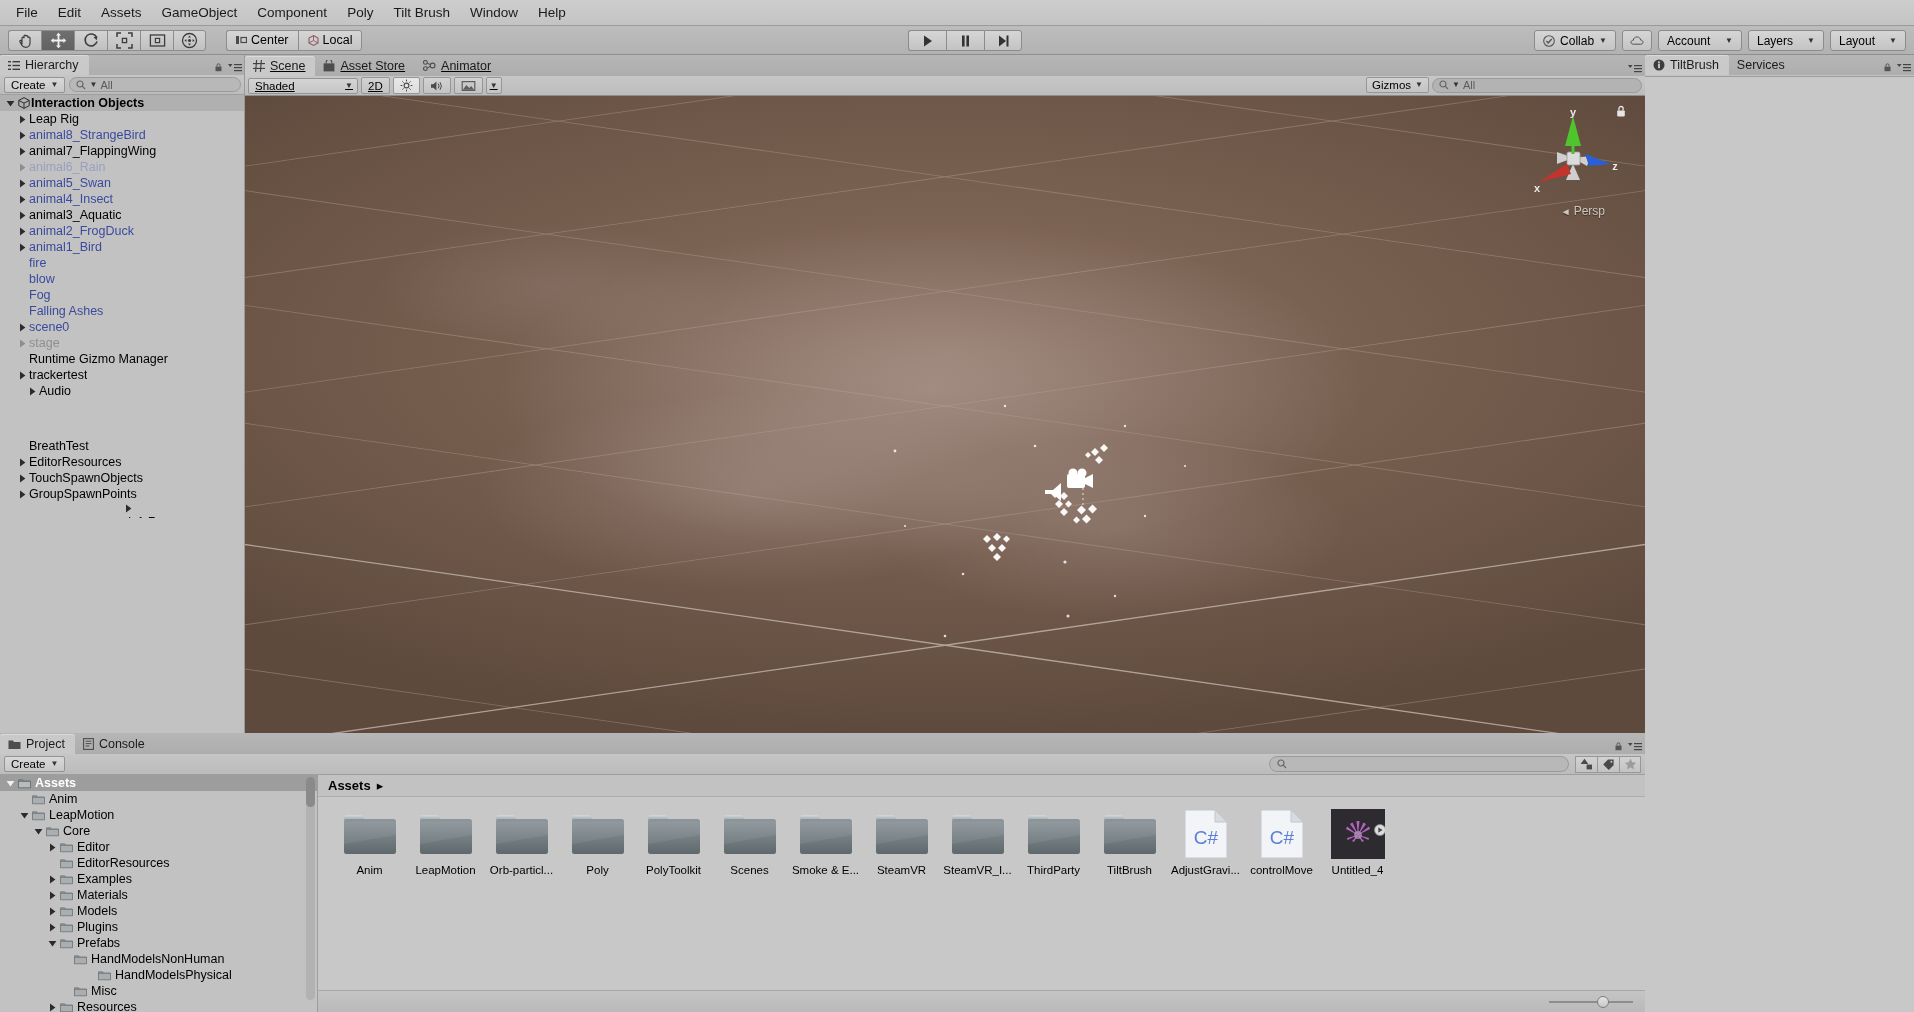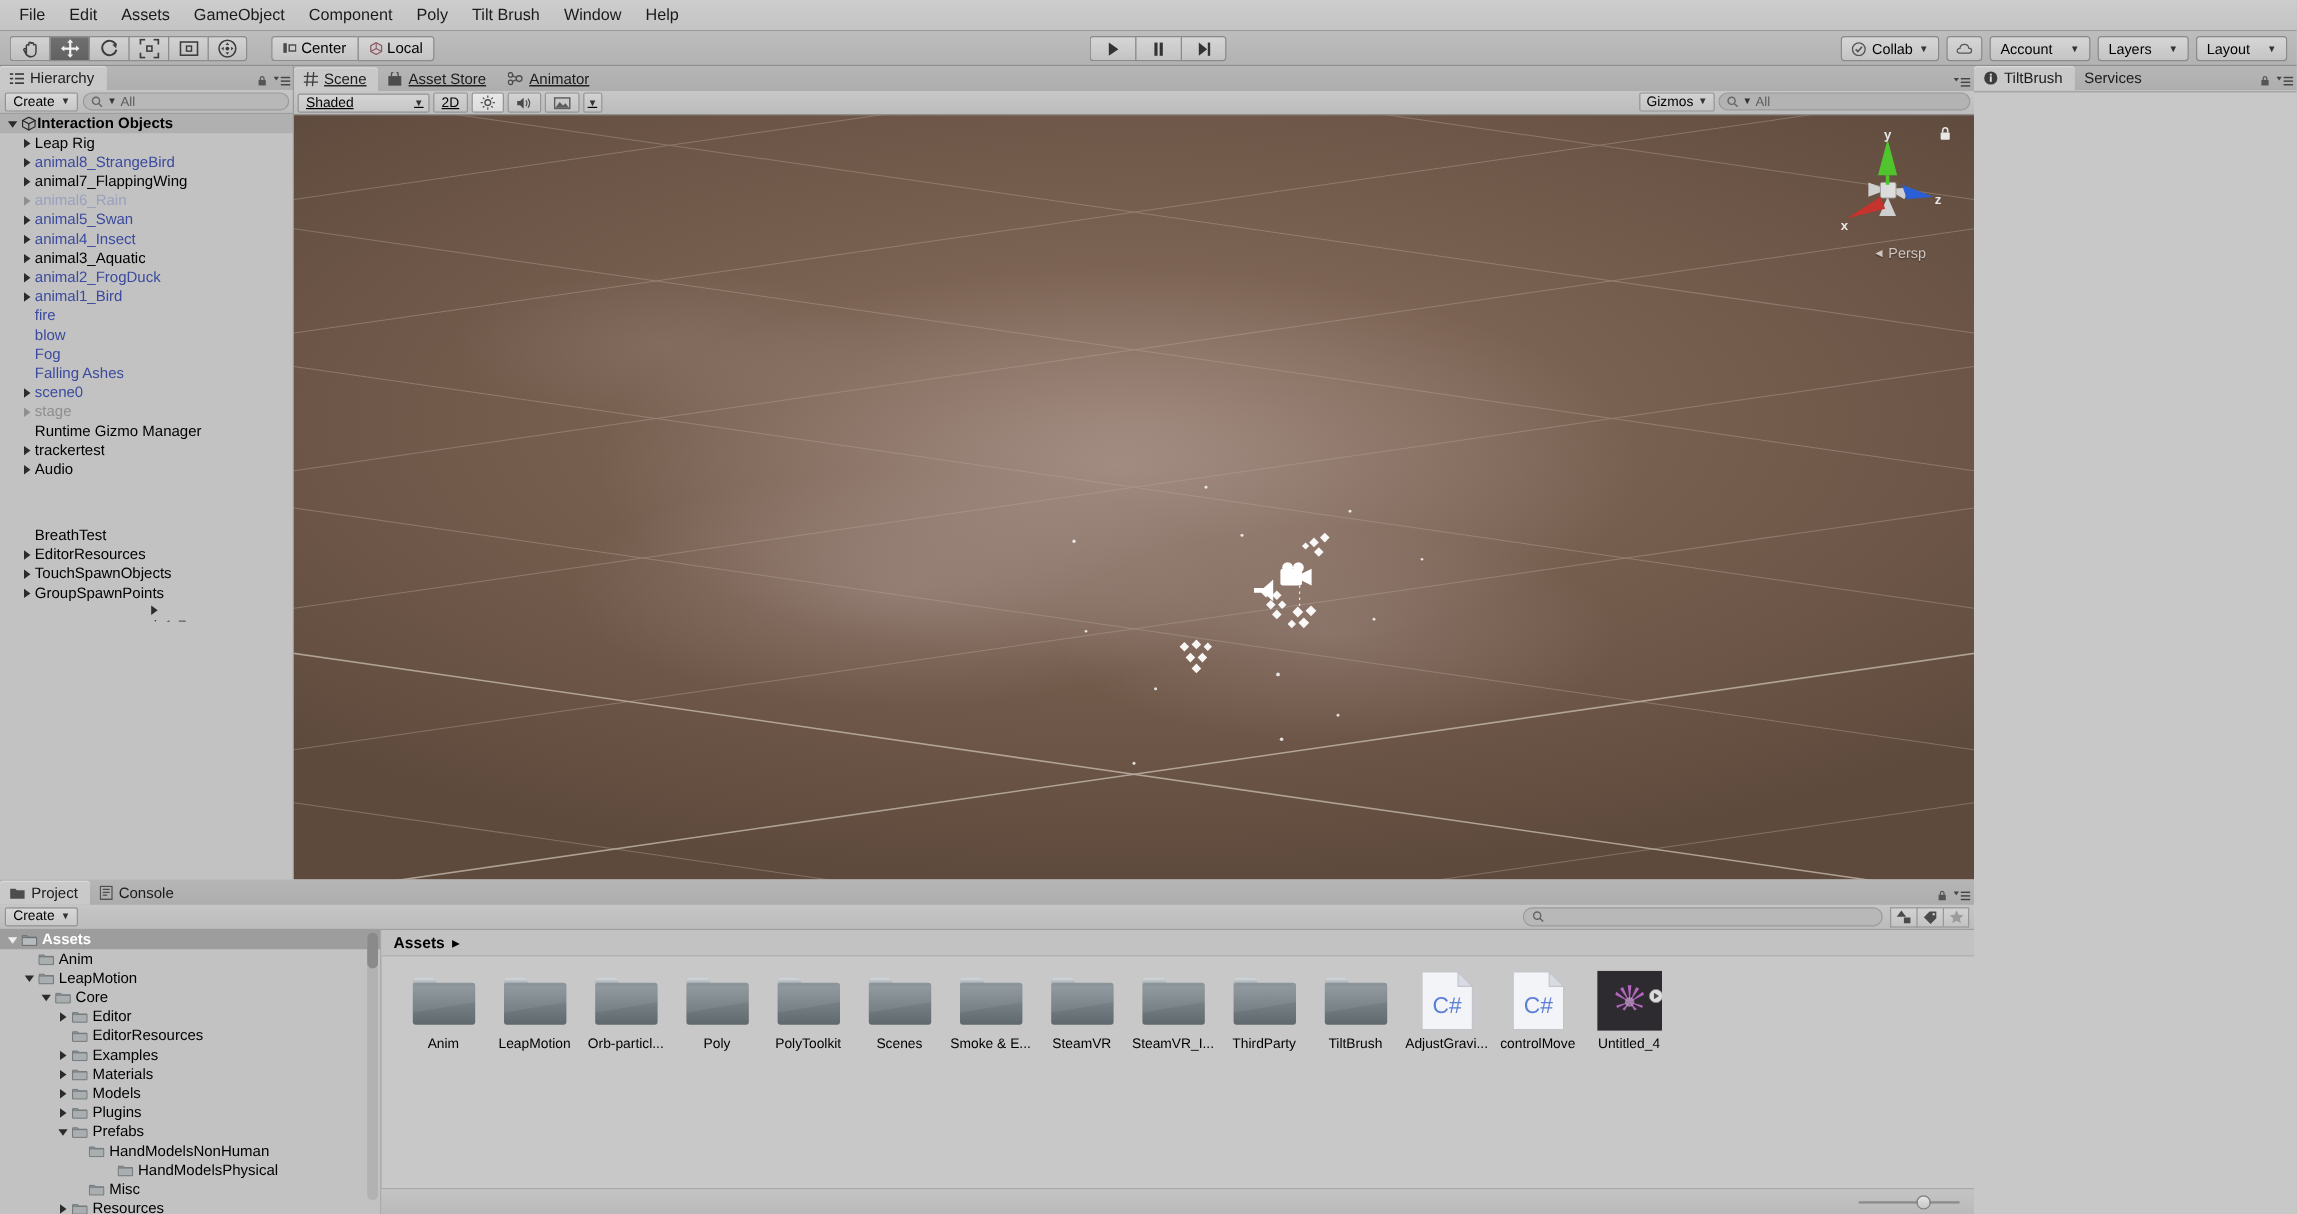--- a/index.html
+++ b/index.html
@@ -145,21 +145,21 @@
     padding:0 4px 0 6px; font-size:11.5px; cursor:default;
   }
   .sbtn {
     height:17px; min-width:24px; padding:0 6px;
     background:linear-gradient(#d2d2d2,#c3c3c3);
     border:1px solid #969696; border-radius:2px;
     display:flex; align-items:center; justify-content:center; gap:3px;
     font-size:11.5px; cursor:default;
   }
   .sbtn.on { background:linear-gradient(#e8e8e8,#dcdcdc); }
-  .gizmos-area { position:absolute; right:3px; top:1px; display:flex; gap:3px; }
+  .gizmos-area { position:absolute; right:3px; top:1px; display:flex; align-items:center; gap:3px; }
   .gizmo-dd {
     height:16px; padding:0 5px;
     background:linear-gradient(#d2d2d2,#c3c3c3);
     border:1px solid #969696; border-radius:2px;
     display:flex; align-items:center; gap:4px; font-size:11.5px; cursor:default;
   }
   .gizmo-search {
     width:210px; height:15px; background:#b3b3b3;
     border:1px solid #9a9a9a; border-radius:8px;
     display:flex; align-items:center; padding:0 6px; gap:3px;
@@ -545,21 +545,21 @@
           <span class="hname">Runtime Gizmo Manager</span>
         </div>
         <div class="hrow" style="padding-left: 16px;">
           <span class="twist">
             <svg width="9" height="9" viewBox="0 0 9 9">
               <path d="M2 0.6 L7.4 4.5 L2 8.4 Z" fill="#2b2b2b"></path>
             </svg>
           </span>
           <span class="hname">trackertest</span>
         </div>
-        <div class="hrow" style="padding-left: 16px;">
+        <div class="hrow" style="padding-left: 26px;">
           <span class="twist">
             <svg width="9" height="9" viewBox="0 0 9 9">
               <path d="M2 0.6 L7.4 4.5 L2 8.4 Z" fill="#2b2b2b"></path>
             </svg>
           </span>
           <span class="hname">Audio</span>
         </div>
         <div class="hrow" style="padding-left: 16px; margin-top: 39px;">
           <span class="twist"></span>
           <span class="hname">BreathTest</span>

